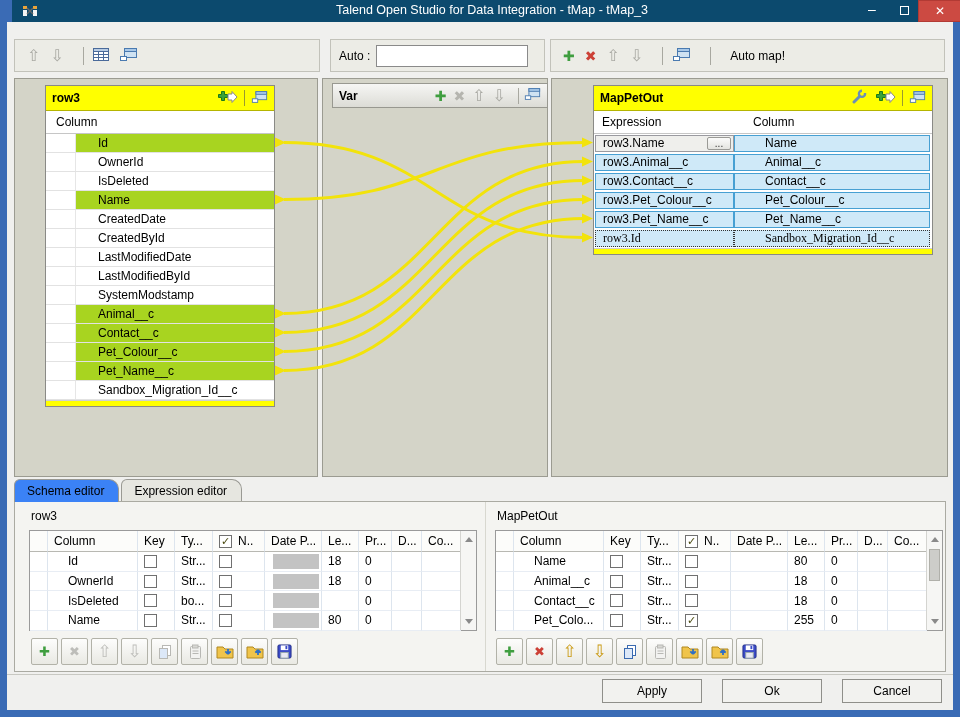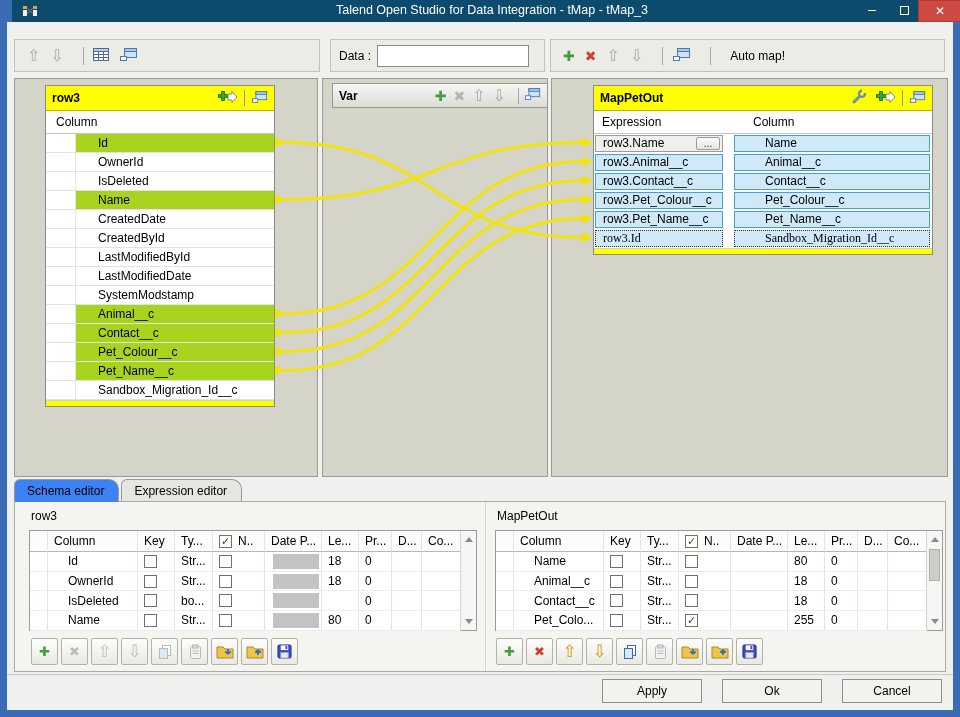--- a/index.html
+++ b/index.html
@@ -59,21 +59,21 @@
   .in-margin { width:30px; border-right:1px solid #e6e6e6; background:#fff; }
   .in-name { flex:1; line-height:18px; padding-left:22px; white-space:nowrap; overflow:hidden; }
   .in-row.hl .in-name { background:#a8d420; }
   #input-bottom, #output-bottom { height:6px; background:#ffff00; border-top:1px solid #d0d0d0; }
 
   #out-colhead { display:flex; }
   #out-colhead .oc1 { width:139px; padding-left:8px; }
   #out-colhead .oc2 { flex:1; padding-left:20px; }
   .out-row { position:relative; height:19px; background:#fff; }
   .out-exp, .out-col { position:absolute; top:1px; height:17px; background:#cfe9f8; border:1px solid #47a0d3; line-height:15px; white-space:nowrap; overflow:hidden; }
-  .out-exp { left:1px; width:128px; padding-left:7px; }
+  .out-exp { left:1px; width:139px; padding-left:7px; }
   .out-col { left:140px; right:2px; padding-left:30px; }
   .out-row.editing .out-exp { background:#efefec; border:1px solid #9a9aa0; }
   .out-row.focused .out-exp, .out-row.focused .out-col { border:1px dotted #333;font-family:Liberation Serif, serif; }
   .browse-btn { position:absolute; right:2px; top:1px; width:24px; height:13px; font-size:10px; line-height:9px; background:linear-gradient(#fbfbfa,#e4e4e0); border:1px solid #9a9a96; border-radius:2px; color:#333; }
 
   
   #tabbar { position:absolute; left:7px; top:457px; height:23px; display:flex; }
   .tab { height:23px; padding:4px 14px 0 12px; border:1px solid #9a9a94; border-bottom:none; border-radius:6px 10px 0 0; background:#e6e6e0; margin-right:2px; }
   .tab.active { background:#3b82f6; position:relative; z-index:2; }
   #schema-panel { position:absolute; left:7px; top:479px; width:932px; height:171px; background:#f4f4f1; border:1px solid #aaaaa2; }
@@ -153,21 +153,21 @@
       <span class="gi">
         <svg width="19" height="15" viewBox="0 0 19 15">
             <rect x="5.5" y="1.5" width="12" height="9" fill="#cfe2f2" stroke="#4a7ab0"></rect>
             <rect x="5.5" y="1.5" width="12" height="3" fill="#a8c8e8" stroke="#4a7ab0"></rect>
             <rect x="1.5" y="9.5" width="6" height="4" fill="#fff" stroke="#4a7ab0"></rect>
           </svg>
       </span>
     </div>
 
     <div id="tb-mid" class="tb-panel">
-      <span id="find-label">Data :</span>
+      <span id="find-label">Auto :</span>
       <input id="find-input" type="text" value="" style="">
     </div>
 
     <div id="tb-right" class="tb-panel">
       <span class="gi green">✚</span>
       <span class="gi red">✖</span>
       <span class="gi">⇧</span>
       <span class="gi">⇩</span>
       <span class="tb-sep"></span>
       <span class="gi">
@@ -264,25 +264,25 @@
             <div class="in-row">
               <span class="in-margin"></span>
               <span class="in-name">CreatedDate</span>
             </div>
             <div class="in-row">
               <span class="in-margin"></span>
               <span class="in-name">CreatedById</span>
             </div>
             <div class="in-row">
               <span class="in-margin"></span>
+              <span class="in-name">LastModifiedDate</span>
+            </div>
+            <div class="in-row">
+              <span class="in-margin"></span>
               <span class="in-name">LastModifiedById</span>
-            </div>
-            <div class="in-row">
-              <span class="in-margin"></span>
-              <span class="in-name">LastModifiedDate</span>
             </div>
             <div class="in-row">
               <span class="in-margin"></span>
               <span class="in-name">SystemModstamp</span>
             </div>
             <div class="in-row hl">
               <span class="in-margin"></span>
               <span class="in-name">Animal__c</span>
             </div>
             <div class="in-row hl">

